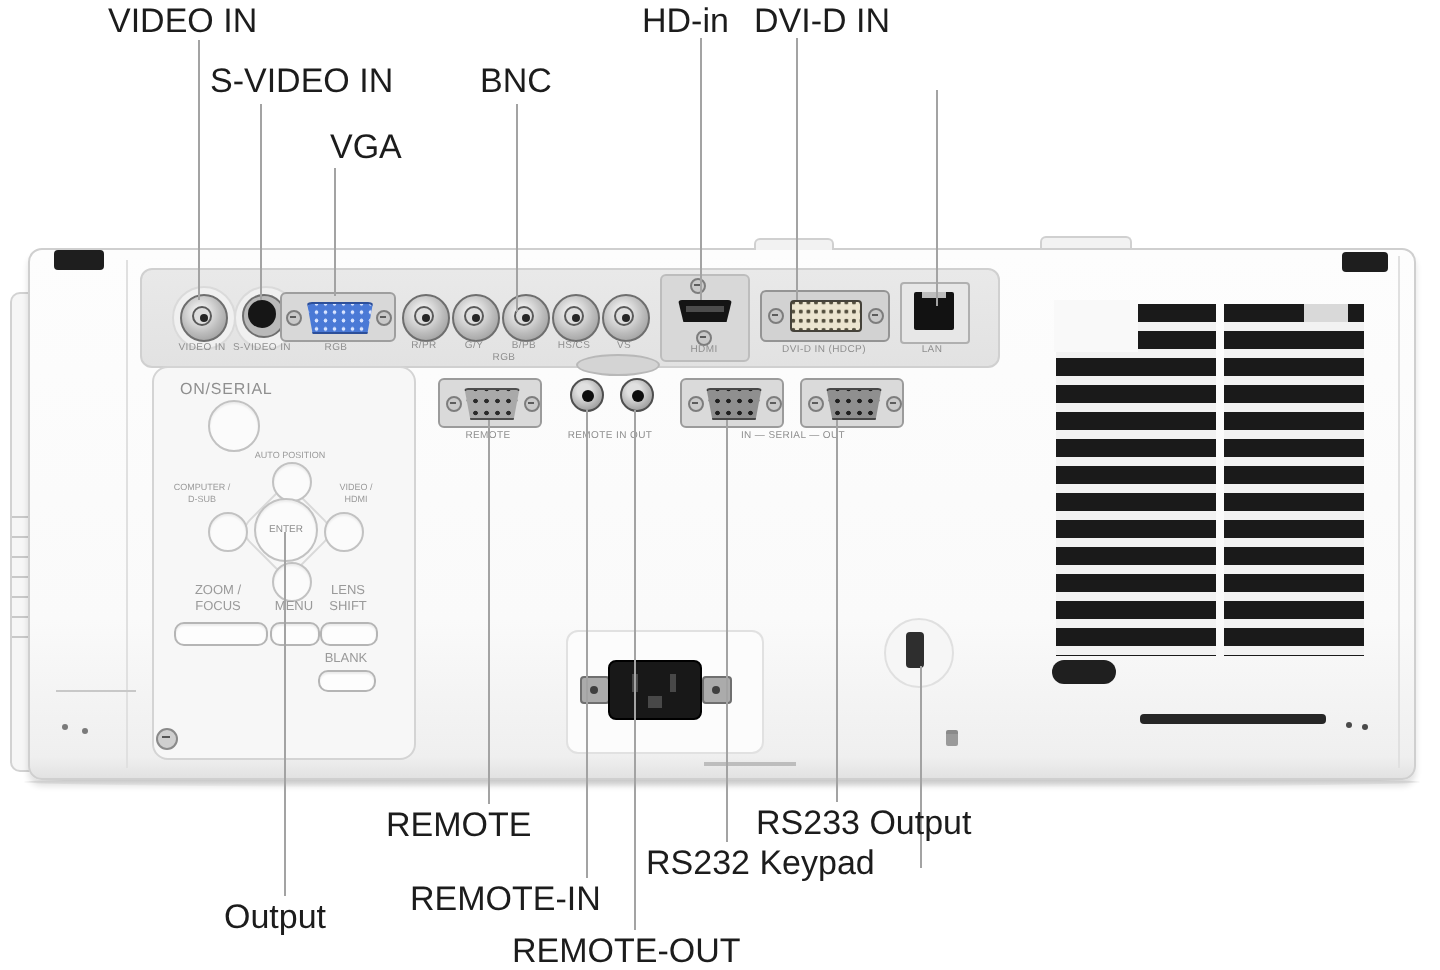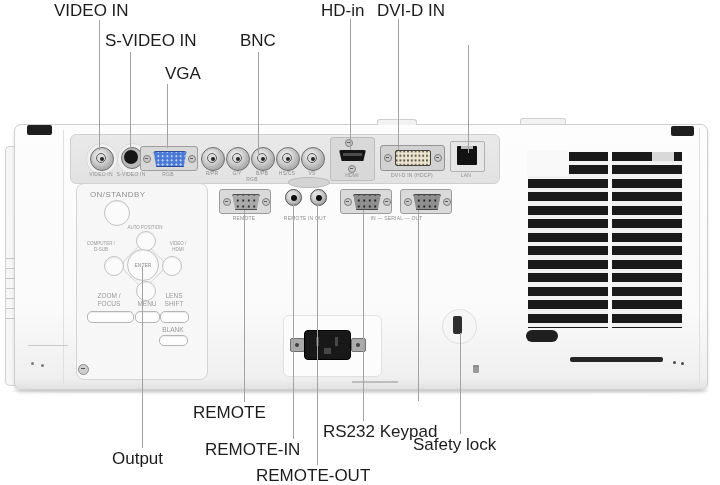--- a/index.html
+++ b/index.html
@@ -130,21 +130,21 @@
   <div class="callout" style="left:105px;top:31px">S-VIDEO IN</div>
   <div class="callout" style="left:165px;top:64px">VGA</div>
   <div class="callout" style="left:240px;top:31px">BNC</div>
   <div class="callout" style="left:321px;top:1px">HD-in</div>
   <div class="callout" style="left:377px;top:1px">DVI-D IN</div>
   <div class="callout" style="left:112px;top:449px">Output</div>
   <div class="callout" style="left:193px;top:403px">REMOTE</div>
   <div class="callout" style="left:256px;top:466px">REMOTE-OUT</div>
   <div class="callout" style="left:205px;top:440px">REMOTE-IN</div>
   <div class="callout" style="left:323px;top:422px">RS232 Keypad</div>
-  <div class="callout" style="left:413px;top:435px">Safety lock</div>
+  <div class="callout" style="left:378px;top:402px">RS233 Output</div>
 
   <div class="leader" style="left:99px;top:20px;height:130px"></div>
   <div class="leader" style="left:130px;top:52px;height:98px"></div>
   <div class="leader" style="left:167px;top:84px;height:64px"></div>
   <div class="leader" style="left:258px;top:52px;height:104px"></div>
   <div class="leader" style="left:350px;top:19px;height:131px"></div>
   <div class="leader" style="left:398px;top:19px;height:131px"></div>
   <div class="leader" style="left:468px;top:45px;height:108px"></div>
   <div class="leader" style="left:142px;top:266px;height:182px"></div>
   <div class="leader" style="left:244px;top:210px;height:192px"></div>
@@ -232,21 +232,21 @@
   <div class="db9 male" style="left:400px;top:189px">
     <div class="screw" style="left:3px;top:8px"></div>
     <div class="d"></div>
     <div class="screw" style="left:42px;top:8px"></div>
   </div>
   <div class="tlabel" style="left:222px;top:215px;width:44px">REMOTE</div>
   <div class="tlabel" style="left:279px;top:215px;width:52px">REMOTE IN  OUT</div>
   <div class="tlabel" style="left:338px;top:215px;width:117px">IN — SERIAL — OUT</div>
 
   <div class="keypad-panel"></div>
-  <div class="klabel" style="left:90px;top:190px;width:92px;font-size:8px;letter-spacing:.4px;text-align:left;color:#8f8f8f">ON/STANDBY</div>
+  <div class="klabel" style="left:90px;top:190px;width:92px;font-size:8px;letter-spacing:.4px;text-align:left;color:#8f8f8f">ON/SERIAL</div>
   <div class="kbtn" style="left:104px;top:200px;width:24px;height:24px"></div>
   <div class="klabel" style="left:118px;top:225px;width:54px;font-size:4.5px">AUTO POSITION</div>
   <div class="diamond"></div>
   <div class="kbtn" style="left:136px;top:231px;width:18px;height:18px"></div>
   <div class="klabel" style="left:82px;top:241px;width:38px;font-size:4.5px;line-height:5.5px">COMPUTER /
 D-SUB</div>
   <div class="klabel" style="left:159px;top:241px;width:38px;font-size:4.5px;line-height:5.5px">VIDEO /
 HDMI</div>
   <div class="kbtn" style="left:104px;top:256px;width:18px;height:18px"></div>
   <div class="kbtn" style="left:127px;top:249px;width:30px;height:30px;display:flex;align-items:center;justify-content:center;font-size:5px;color:#8f8f8f">ENTER</div>

